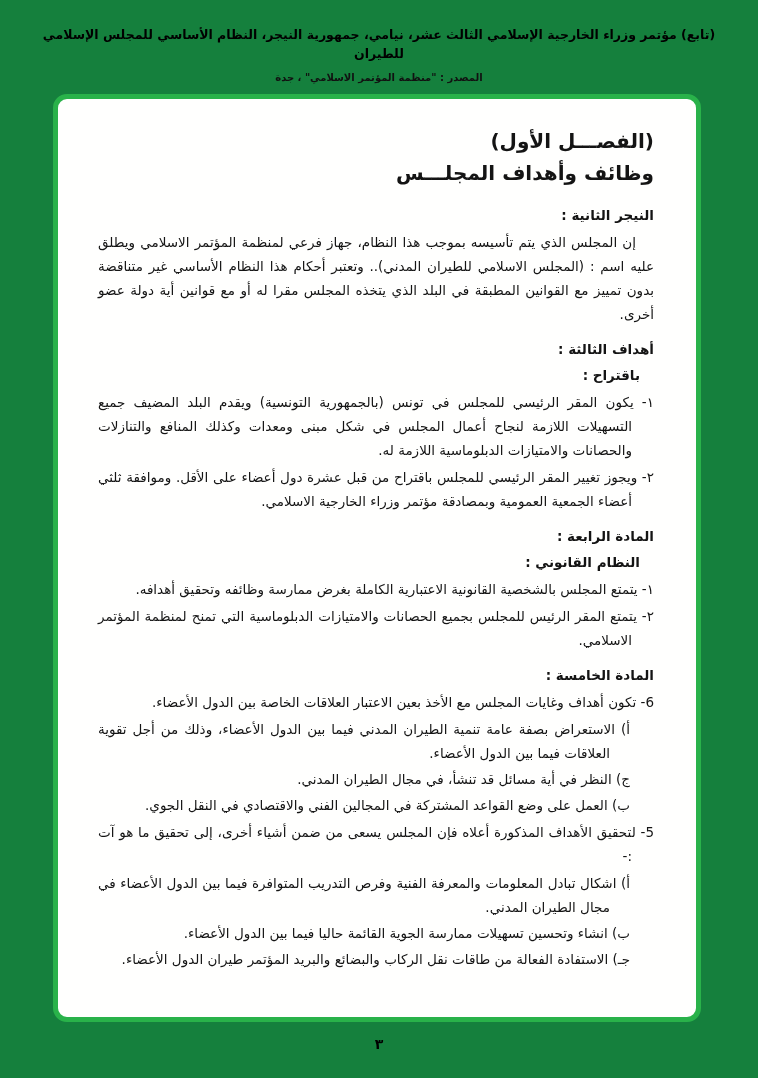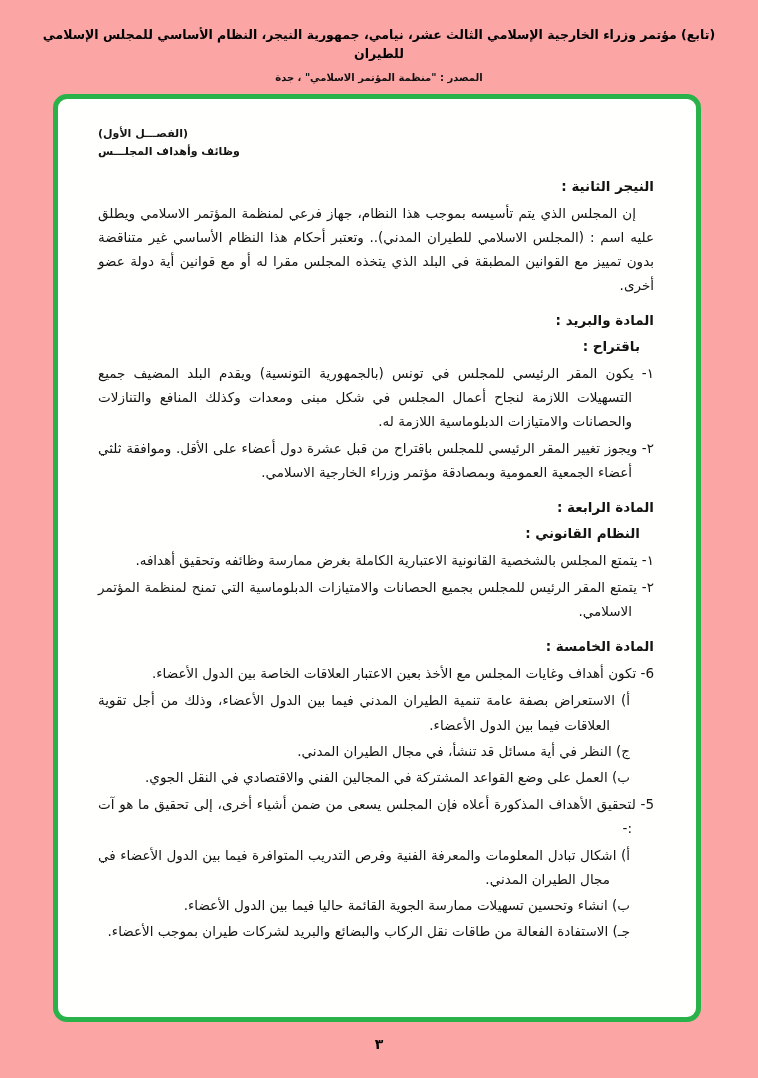--- a/index.html
+++ b/index.html
@@ -5,21 +5,21 @@
   html, body {
     margin: 0;
     padding: 0;
     background: #ffffff;
     font-family: "DejaVu Sans", sans-serif;
   }
   .page {
     position: relative;
     width: 758px;
     height: 1078px;
-    background: #fca5a5;
+    background: #15803d;
     overflow: hidden;
   }
   .doc-header {
     position: absolute;
     top: 26px;
     left: 0;
     width: 758px;
     text-align: center;
     direction: rtl;
     box-sizing: border-box;
@@ -52,23 +52,23 @@
     direction: rtl;
     text-align: right;
     box-sizing: border-box;
     padding: 26px 42px 0 40px;
     font-size: 13.5px;
     line-height: 1.78;
     color: #141414;
   }
   .chapter-title,
   .chapter-subtitle {
-    text-align: left;
+    text-align: right;
     font-weight: bold;
-    font-size: 11px;
+    font-size: 20px;
     line-height: 1.6;
   }
   .chapter-subtitle {
     margin-bottom: 14px;
   }
   .art-head {
     font-weight: bold;
     margin: 11px 0 2px 0;
   }
   .sub-head {
@@ -115,38 +115,38 @@
 
   <div class="frame">
     <div class="content">
 
       <div class="chapter-title">(الفصـــل الأول)</div>
       <div class="chapter-subtitle">وظائف وأهداف المجلـــس</div>
 
       <div class="art-head">النيجر الثانية :</div>
       <p class="para">إن المجلس الذي يتم تأسيسه بموجب هذا النظام، جهاز فرعي لمنظمة المؤتمر الاسلامي ويطلق عليه اسم : (المجلس الاسلامي للطيران المدني).. وتعتبر أحكام هذا النظام الأساسي غير متناقضة بدون تمييز مع القوانين المطبقة في البلد الذي يتخذه المجلس مقرا له أو مع قوانين أية دولة عضو أخرى.</p>
 
-      <div class="art-head">المادة والبريد :</div>
+      <div class="art-head">أهداف الثالثة :</div>
       <div class="sub-head">باقتراح :</div>
       <p class="num-item">١- يكون المقر الرئيسي للمجلس في تونس (بالجمهورية التونسية) ويقدم البلد المضيف جميع التسهيلات اللازمة لنجاح أعمال المجلس في شكل مبنى ومعدات وكذلك المنافع والتنازلات والحصانات والامتيازات الدبلوماسية اللازمة له.</p>
       <p class="num-item">٢- ويجوز تغيير المقر الرئيسي للمجلس باقتراح من قبل عشرة دول أعضاء على الأقل. وموافقة ثلثي أعضاء الجمعية العمومية وبمصادقة مؤتمر وزراء الخارجية الاسلامي.</p>
 
       <div class="art-head">المادة الرابعة :</div>
       <div class="sub-head">النظام القانوني :</div>
       <p class="num-item">١- يتمتع المجلس بالشخصية القانونية الاعتبارية الكاملة بغرض ممارسة وظائفه وتحقيق أهدافه.</p>
       <p class="num-item">٢- يتمتع المقر الرئيس للمجلس بجميع الحصانات والامتيازات الدبلوماسية التي تمنح لمنظمة المؤتمر الاسلامي.</p>
 
       <div class="art-head">المادة الخامسة :</div>
       <p class="num-item">6- تكون أهداف وغايات المجلس مع الأخذ بعين الاعتبار العلاقات الخاصة بين الدول الأعضاء.</p>
       <p class="letter-item">أ) الاستعراض بصفة عامة تنمية الطيران المدني فيما بين الدول الأعضاء، وذلك من أجل تقوية العلاقات فيما بين الدول الأعضاء.</p>
       <p class="letter-item">ج) النظر في أية مسائل قد تنشأ، في مجال الطيران المدني.</p>
       <p class="letter-item">ب) العمل على وضع القواعد المشتركة في المجالين الفني والاقتصادي في النقل الجوي.</p>
       <p class="num-item">5- لتحقيق الأهداف المذكورة أعلاه فإن المجلس يسعى من ضمن أشياء أخرى، إلى تحقيق ما هو آت :-</p>
       <p class="letter-item">أ) اشكال تبادل المعلومات والمعرفة الفنية وفرص التدريب المتوافرة فيما بين الدول الأعضاء في مجال الطيران المدني.</p>
       <p class="letter-item">ب) انشاء وتحسين تسهيلات ممارسة الجوية القائمة حاليا فيما بين الدول الأعضاء.</p>
-      <p class="letter-item">جـ) الاستفادة الفعالة من طاقات نقل الركاب والبضائع والبريد لشركات طيران بموجب الأعضاء.</p>
+      <p class="letter-item">جـ) الاستفادة الفعالة من طاقات نقل الركاب والبضائع والبريد المؤتمر طيران الدول الأعضاء.</p>
 
     </div>
   </div>
 
   <div class="page-number">٣</div>
 
 </div>
 
 </body></html>

